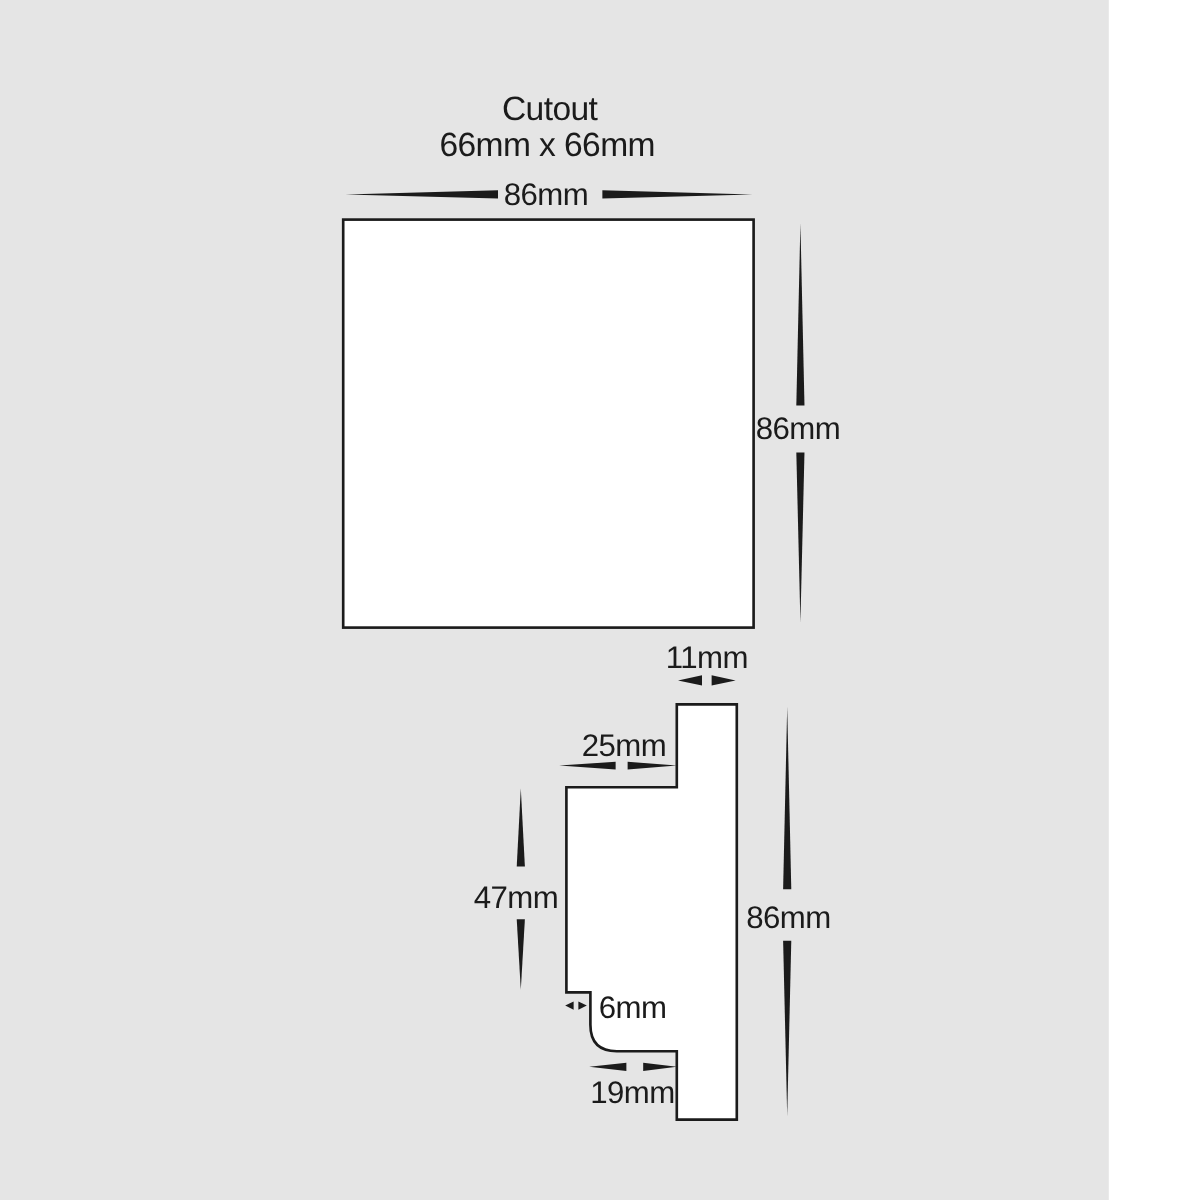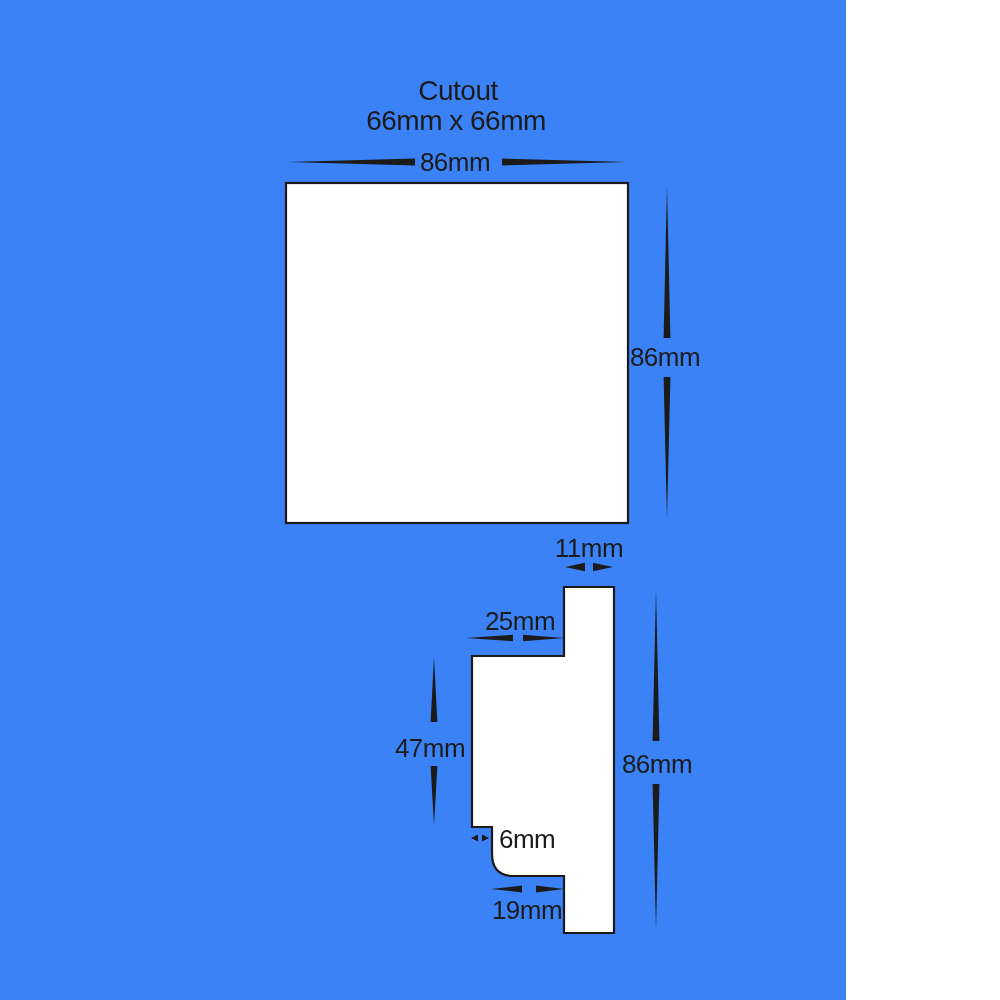--- a/index.html
+++ b/index.html
@@ -1,20 +1,20 @@
 <!DOCTYPE html>
 <html><head>
 <meta charset="utf-8">
 <style>
   html, body { margin: 0; padding: 0; background: #ffffff; }
   .stage {
     position: relative;
-    width: 846px;
+    width: 924px;
     height: 1000px;
-    background: #3b82f6;
+    background: #e5e5e5;
     font-family: "Liberation Sans", sans-serif;
     text-align: center;
   }
   svg { display: block; }
   .outline {
     fill: #ffffff;
     stroke: #1b1b1b;
     stroke-width: 2.2;
     stroke-linejoin: miter;
   }

